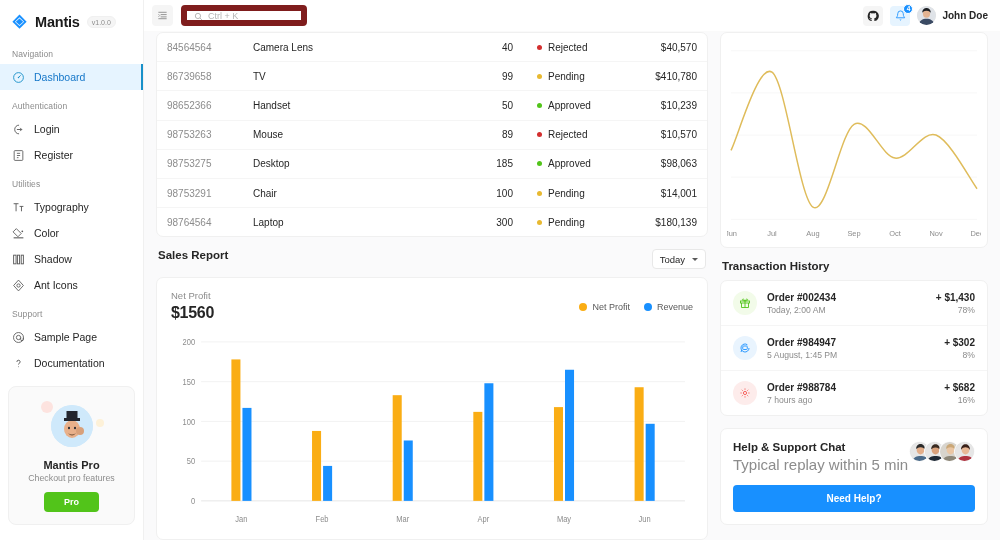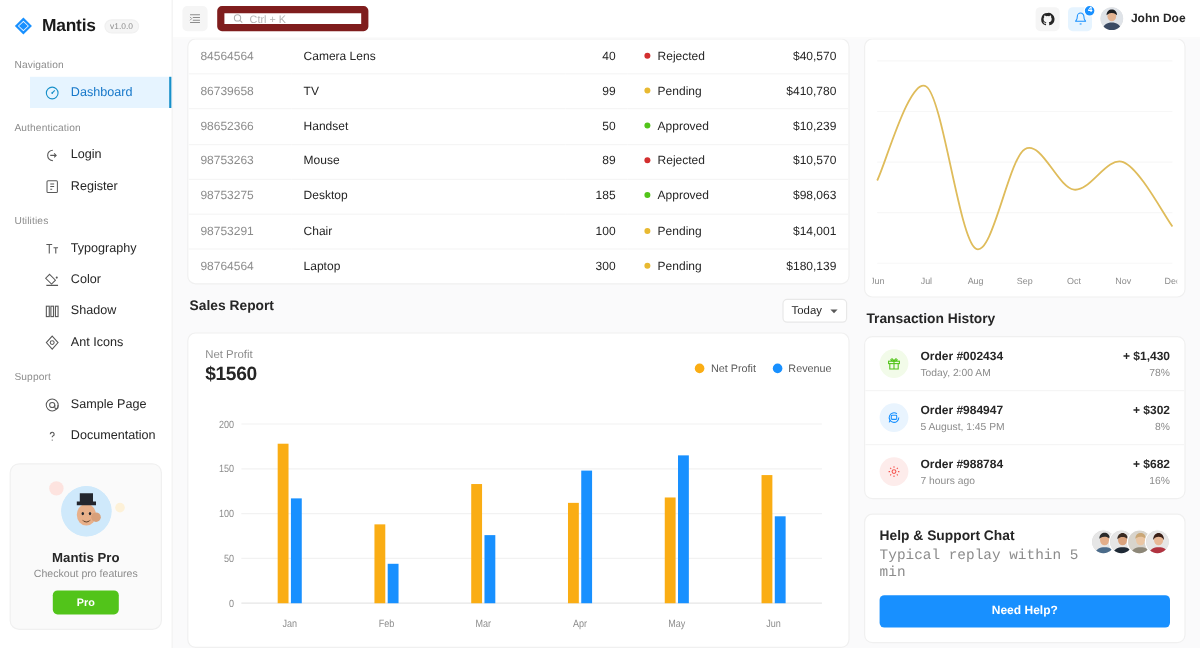--- a/index.html
+++ b/index.html
@@ -31,21 +31,21 @@
     border-radius: 8px; padding: 1.5px 4px; line-height: 1; margin-left: 1px;
     border: 1px solid #f0f0f0;
   }
   .nav-caption {
     font-size: 8.5px; color: #8c8c8c; padding: 0 12px;
     margin: 11px 0 5px; letter-spacing: .1px;
   }
   .nav-item {
     display: flex; align-items: center; gap: 9px;
     height: 26px; padding: 0 12px; font-size: 10.5px; color: #262626;
-    position: relative; cursor: pointer; margin-left: 25px;
+    position: relative; cursor: pointer;
   }
   .nav-item .nav-ico { width: 13px; height: 13px; flex: 0 0 13px; display: flex; align-items: center; justify-content: center; color: #595959; }
   .nav-item.active { background: #e6f4ff; color: #1677c9; }
   .nav-item.active .nav-ico { color: #1890c9; }
   .nav-item.active::after {
     content: ""; position: absolute; right: 0; top: 0; bottom: 0;
     width: 2.5px; background: #1890c9;
   }
 
   .promo {
@@ -142,21 +142,21 @@
   }
   .section-title { font-size: 11.5px; font-weight: 700; color: #262626; }
   .select-btn {
     display: flex; align-items: center; gap: 7px;
     border: 1px solid #e8e8e8; border-radius: 4px; background: #fff;
     font-size: 9.5px; color: #262626; padding: 3.5px 7px; cursor: pointer;
     font-family: "Liberation Sans", sans-serif;
   }
   .caret { border-left: 3px solid transparent; border-right: 3px solid transparent; border-top: 3.5px solid #595959; }
 
-  .sales-card { padding: 12px 14px 8px; flex: 1; display: flex; flex-direction: column; min-height: 0; gap: 12px; }
+  .sales-card { padding: 12px 14px 8px; flex: 1; display: flex; flex-direction: column; min-height: 0; }
   .sales-top { display: flex; align-items: flex-start; }
   .np-label { font-size: 9.5px; color: #8c8c8c; }
   .np-value { font-size: 16px; font-weight: 700; color: #262626; margin-top: 3px; letter-spacing: -.3px; }
   .legend { margin-left: auto; display: flex; gap: 14px; align-items: center; padding-top: 12px; }
   .legend-item { display: flex; align-items: center; gap: 5px; font-size: 9px; color: #595959; }
   .legend-dot { width: 8px; height: 8px; border-radius: 50%; }
 
   .plot-wrap { flex: 1; margin-top: 10px; min-height: 0; position: relative; }
 
   
@@ -178,21 +178,21 @@
   .tx-title { font-size: 10px; font-weight: 700; color: #262626; }
   .tx-sub { font-size: 8.6px; color: #8c8c8c; margin-top: 2px; }
   .tx-right { text-align: right; }
   .tx-amt { font-size: 10px; font-weight: 700; color: #262626; }
   .tx-pct { font-size: 8.6px; color: #8c8c8c; margin-top: 2px; }
 
   
   .help-card { padding: 12px 12px 12px; }
   .help-head { display: flex; align-items: flex-start; }
   .help-title { font-size: 11.5px; font-weight: 700; color: #262626; }
-  .help-sub { font-size: 12px; color: #8c8c8c; margin-top: 3px; font-family: Liberation Mono, monospace; }
+  .help-sub { font-size: 15px; color: #8c8c8c; margin-top: 3px; }
   .avatars { margin-left: auto; display: flex; }
   .avatars .av {
     width: 21px; height: 21px; border-radius: 50%; border: 1.6px solid #fff;
     margin-left: -6px; overflow: hidden; background: #ddd;
   }
   .avatars .av:first-child { margin-left: 0; }
   .need-help {
     margin-top: 12px; width: 100%; background: #1890ff; color: #fff;
     border: none; border-radius: 4px; font-size: 10px; font-weight: 700;
     padding: 8px 0; cursor: pointer; font-family: "Liberation Sans", sans-serif;

